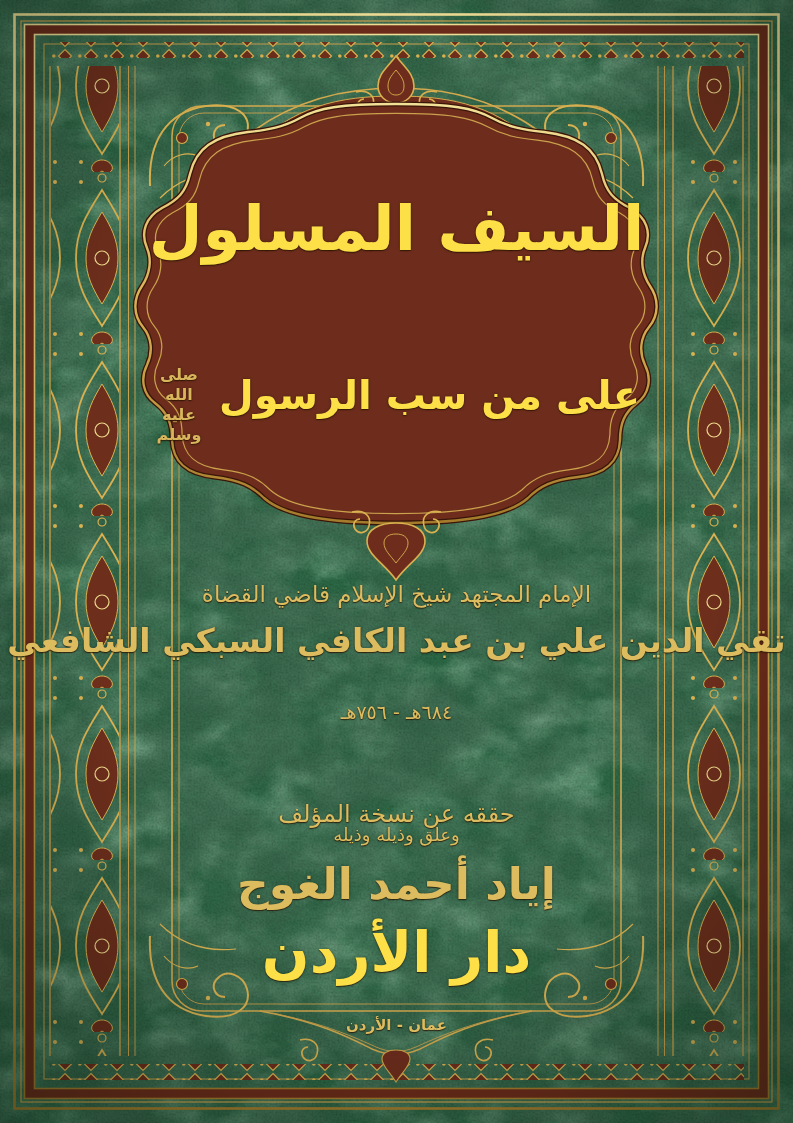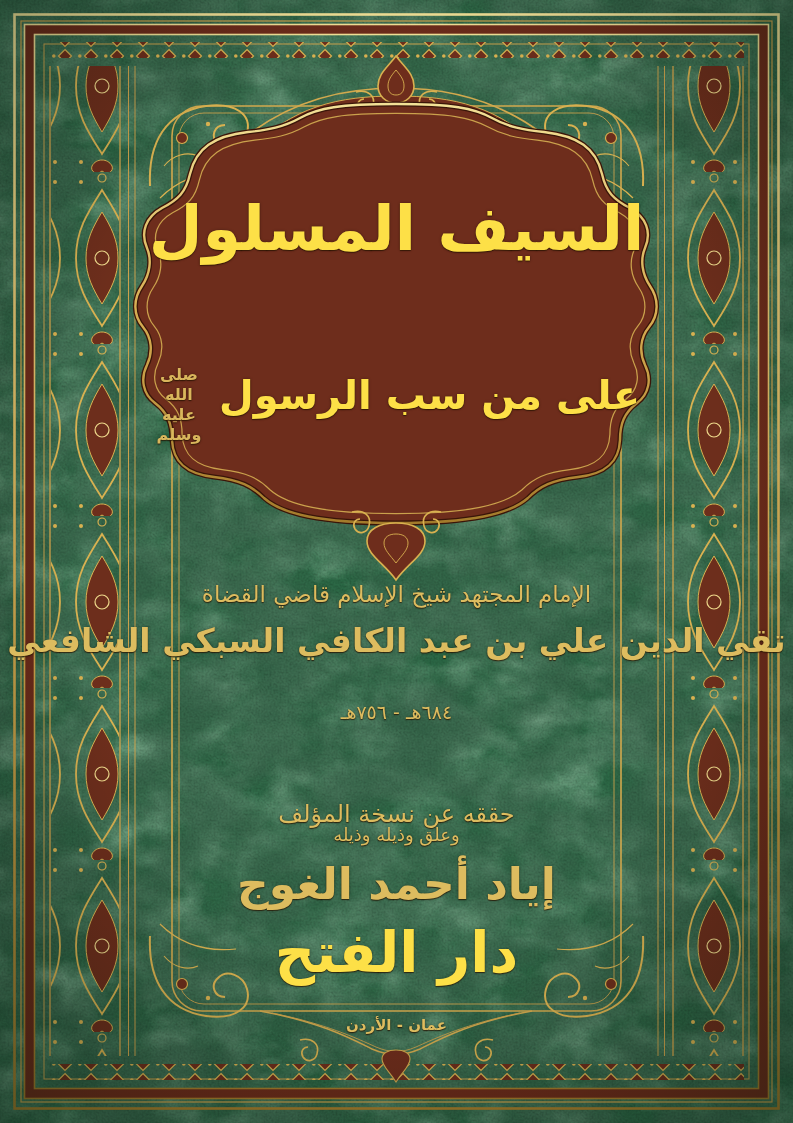--- a/index.html
+++ b/index.html
@@ -221,16 +221,16 @@
     </div>
 
     <div class="t" id="author-titles">الإمام المجتهد شيخ الإسلام قاضي القضاة</div>
     <div class="t" id="author-name">تقي الدين علي بن عبد الكافي السبكي الشافعي</div>
     <div class="t" id="dates">٦٨٤هـ - ٧٥٦هـ</div>
 
     <div class="t" id="ed1">حققه عن نسخة المؤلف</div>
     <div class="t" id="ed2">وعلق وذيله وذيله</div>
     <div class="t" id="edname">إياد أحمد الغوج</div>
 
-    <div class="t gold-bright" id="publisher">دار الفتح</div>
+    <div class="t gold-bright" id="publisher">دار الأردن</div>
     <div class="t" id="location">عمان - الأردن</div>
   </div>
 </div>
 
 </body></html>

